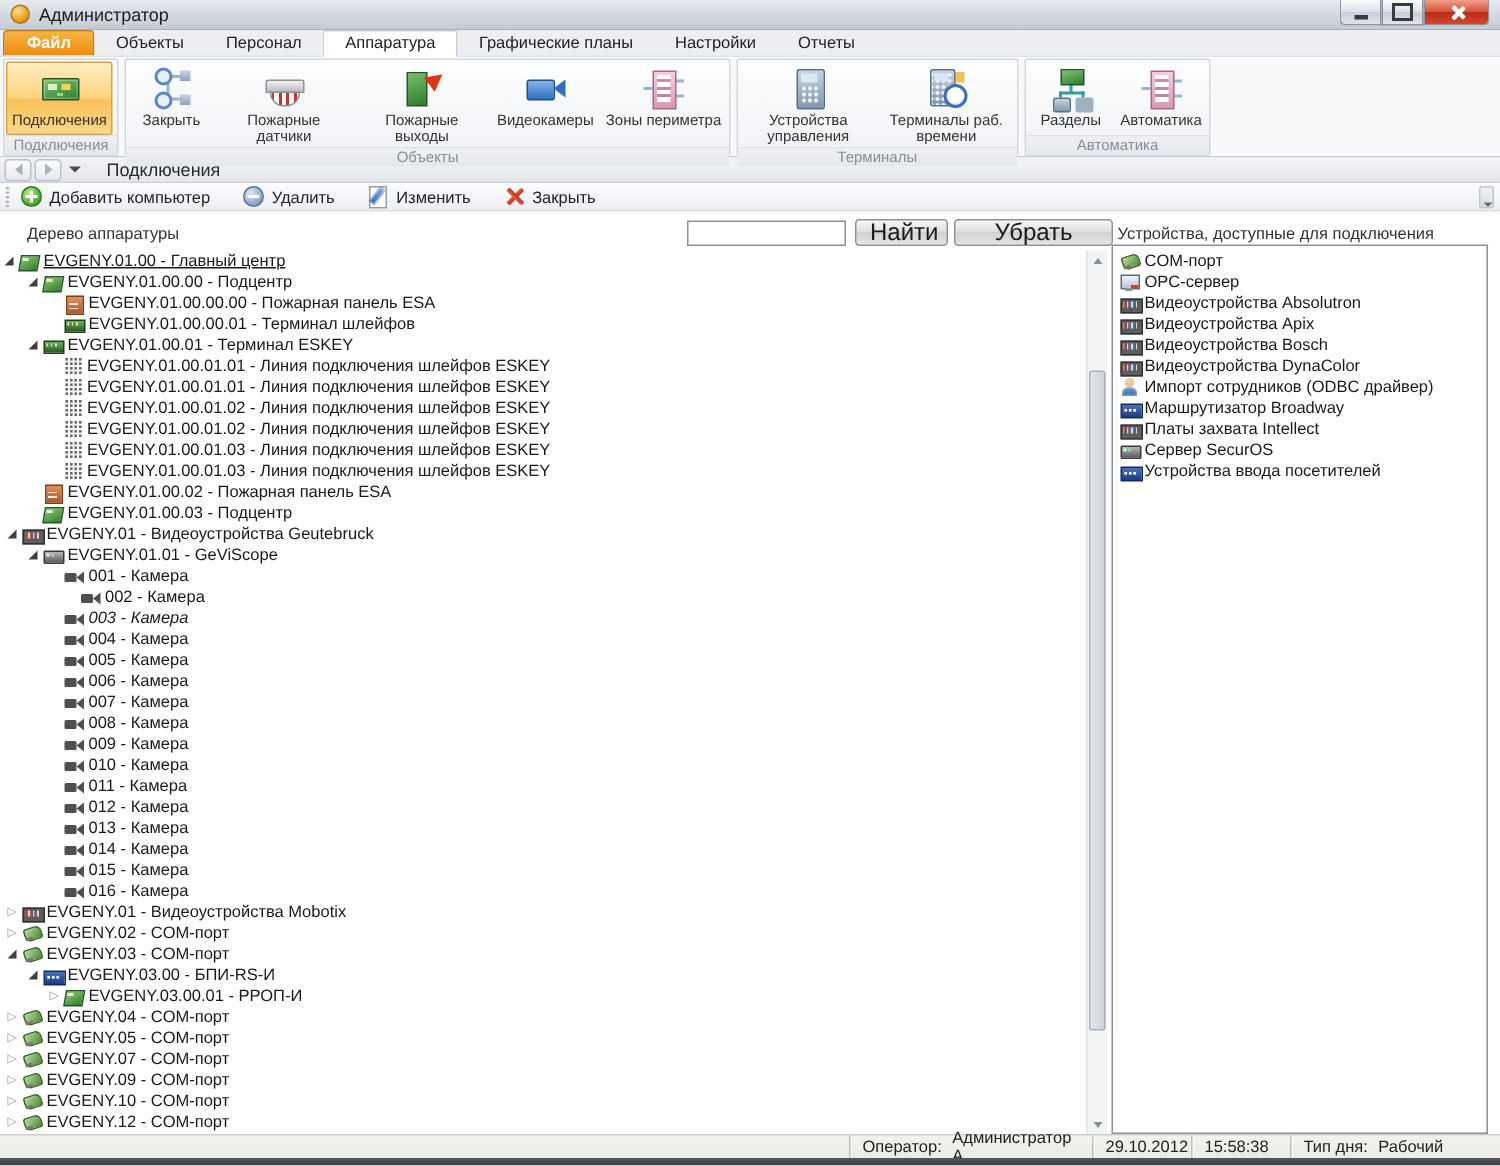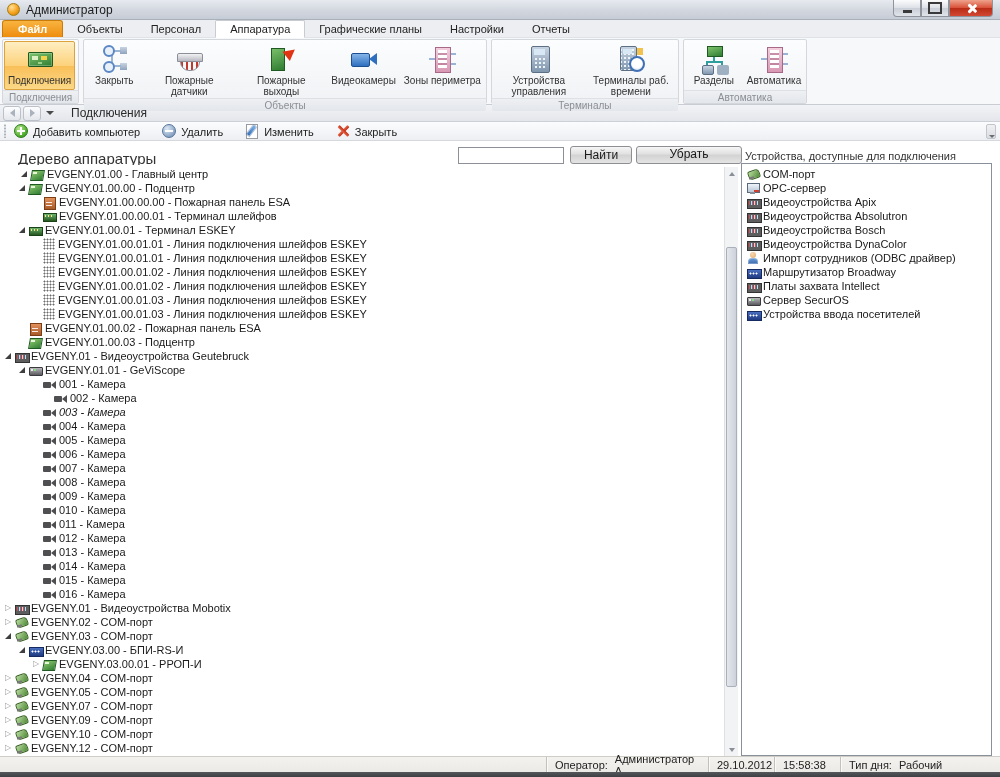--- a/index.html
+++ b/index.html
@@ -94,23 +94,23 @@
   .tico.i-edit::after{content:"";position:absolute;left:5px;top:1px;width:3px;height:11px;background:linear-gradient(#7ab0e8,#3a70b8);transform:rotate(38deg);border-radius:1px 1px 0 0;box-shadow:0 0 0 1px rgba(42,90,152,.4);}
   .tico.i-close::before,.tico.i-close::after{content:"";position:absolute;left:6px;top:0;width:3px;height:14px;background:linear-gradient(90deg,#e86a4a,#c22a14);border-radius:1px;}
   .tico.i-close::before{transform:rotate(45deg);}
   .tico.i-close::after{transform:rotate(-45deg);}
   .overflow{position:absolute;right:4px;top:2px;width:10px;height:15px;background:linear-gradient(#f0f1f3,#d9dce0);border:1px solid #c2c6cc;border-radius:2px;}
   .overflow::before{content:"";position:absolute;left:2px;top:10px;width:0;height:0;border-top:3px solid #6a6e74;border-left:3px solid transparent;border-right:3px solid transparent;}
 
   
   .content{position:absolute;top:141px;left:0;right:0;bottom:21px;background:#fff;}
   .band{position:absolute;top:0;left:0;right:0;height:24px;}
-  .tree-title{position:absolute;left:18px;top:9px;font-size:15px;color:#333;}
+  .tree-title{position:absolute;left:18px;top:9px;font-size:11px;color:#333;}
   .search-input{position:absolute;left:458px;top:6px;width:106px;height:17px;border:1px solid #8e9097;font-size:11px;padding:0 3px;font-family:inherit;}
-  .btn{position:absolute;top:5px;height:18px;background:linear-gradient(#f6f6f6,#e0e0e0 45%,#d2d2d2 50%,#e4e4e4);border:1px solid #8e8f93;border-radius:3px;font-size:12px;font-family:inherit;color:#1a1a1a;padding:0 9px;}
+  .btn{position:absolute;top:5px;height:18px;background:linear-gradient(#f6f6f6,#e0e0e0 45%,#d2d2d2 50%,#e4e4e4);border:1px solid #8e8f93;border-radius:3px;font-size:16px;font-family:inherit;color:#1a1a1a;padding:0 9px;}
   .btn-find{left:570px;width:62px;}
   .btn-clear{left:635px;width:106px; left:636px;}
   .dev-title{position:absolute;left:745px;top:9px;font-size:11px;color:#333;}
 
   
   .treewrap{position:absolute;top:24px;left:0;width:738px;bottom:0;background:#fff;}
   .tree{position:absolute;inset:2px 14px 0 0;overflow:hidden;}
   .trow{display:flex;align-items:center;height:14px;white-space:nowrap;}
   .arrow{width:12px;height:12px;flex:none;display:flex;align-items:center;justify-content:center;}
   .trow[data-state="collapsed"] .arrow::before{content:"▷";font-size:8px;color:#9a9a9a;line-height:1;}
@@ -153,21 +153,21 @@
   .ticon.i-person::before{content:"";position:absolute;left:3px;top:0;width:6px;height:6px;border-radius:50%;background:radial-gradient(circle at 40% 35%,#f8d8ae,#e0a870);}
   .ticon.i-person::after{content:"";position:absolute;left:1px;top:6px;width:10px;height:6px;border-radius:4px 4px 0 0;background:linear-gradient(#6f9fd8,#3a6aab);box-shadow:inset 0 0 0 1px rgba(255,255,255,.3);}
   .ticon.i-router::before,.ticon.i-visitors::before,.ticon.i-bpi::before{content:"";position:absolute;left:0;top:3px;width:13px;height:8px;background:linear-gradient(#4a6fc0,#1e3a80);border:1px solid #142a60;}
   .ticon.i-router::after,.ticon.i-visitors::after,.ticon.i-bpi::after{content:"";position:absolute;left:2px;top:6px;width:9px;height:3px;background-image:radial-gradient(circle,#fff 0.9px,transparent 1.1px);background-size:3px 3px;}
 
   
   .statusbar{position:absolute;left:0;right:0;bottom:5px;height:16px;background:linear-gradient(#f4f2ef,#eceae6);border-top:1px solid #cfcdc8;display:flex;align-items:center;font-size:11px;color:#222;}
   .sb-spacer{width:546px;flex:none;}
   .sb-item{display:flex;align-items:center;height:100%;padding:0 8px;border-left:1px solid #c2c1bd;box-shadow:inset 1px 0 0 #fbfaf8;flex:none;}
   .sb-item .lab{margin-right:7px;}
-  .sb-op{width:162px;}
+  .sb-op{width:162px;margin-left:20px;}
   .sb-date{width:66px;}
   .sb-time{width:66px;}
   .bottomstrip{position:absolute;left:0;right:0;bottom:0;height:5px;background:linear-gradient(#54575c,#3c3f43);}
 </style>
 </head>
 <body>
 
 <div class="titlebar">
   <div class="appicon"></div>
   <div class="title-text">Администратор</div>
@@ -292,21 +292,21 @@
     <div class="tree-title">Дерево аппаратуры</div>
     <input class="search-input" type="text" value="" style="">
     <button class="btn btn-find">Найти</button>
     <button class="btn btn-clear">Убрать подсветку</button>
     <div class="dev-title">Устройства, доступные для подключения</div>
   </div>
 
   <div class="treewrap">
     <div class="tree">
 
-    <div class="trow" data-state="expanded" style="padding-left: 18px;">
+    <div class="trow" data-state="expanded" style="padding-left: 0; text-decoration: underline;">
           <span class="arrow"></span>
           <span class="ticon i-center"></span>
           <span class="tlabel2">EVGENY.01.00 - Главный центр</span>
         </div>
         <div class="trow" data-state="expanded" style="padding-left: 16px;">
           <span class="arrow"></span>
           <span class="ticon i-center"></span>
           <span class="tlabel2">EVGENY.01.00.00 - Подцентр</span>
         </div>
         <div class="trow" data-state="none" style="padding-left: 30px;">
@@ -523,25 +523,25 @@
     <div class="drow">
           <span class="ticon i-com"></span>
           <span class="dlabel">COM-порт</span>
         </div>
         <div class="drow">
           <span class="ticon i-opc"></span>
           <span class="dlabel">OPC-сервер</span>
         </div>
         <div class="drow">
           <span class="ticon i-video"></span>
+          <span class="dlabel">Видеоустройства Absolutron</span>
+        </div>
+        <div class="drow">
+          <span class="ticon i-video"></span>
           <span class="dlabel">Видеоустройства Apix</span>
-        </div>
-        <div class="drow">
-          <span class="ticon i-video"></span>
-          <span class="dlabel">Видеоустройства Absolutron</span>
         </div>
         <div class="drow">
           <span class="ticon i-video"></span>
           <span class="dlabel">Видеоустройства Bosch</span>
         </div>
         <div class="drow">
           <span class="ticon i-video"></span>
           <span class="dlabel">Видеоустройства DynaColor</span>
         </div>
         <div class="drow">

